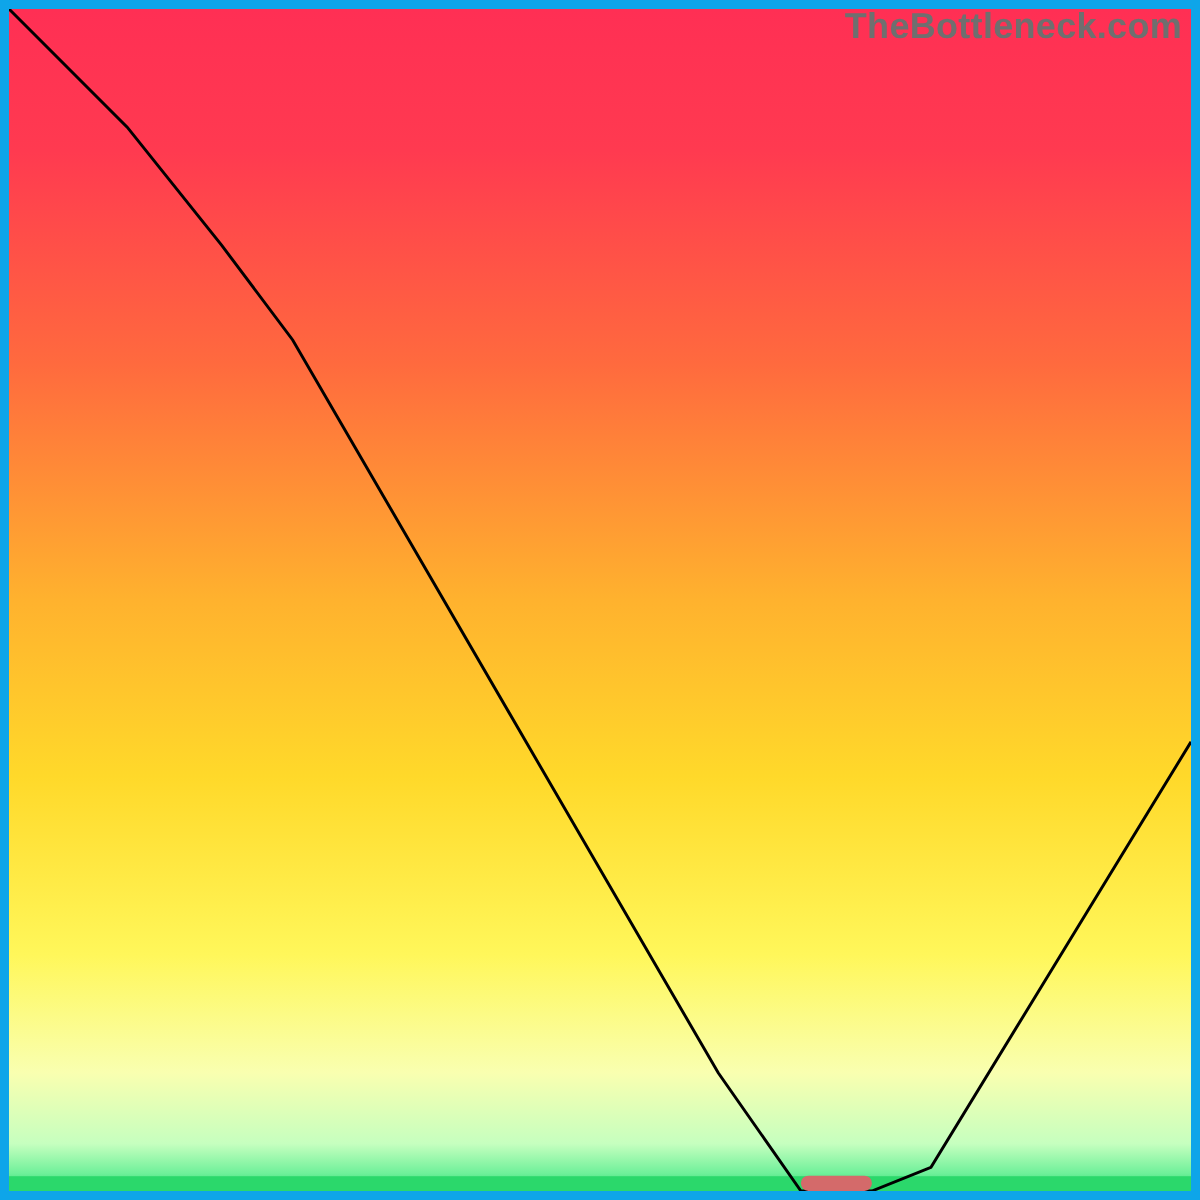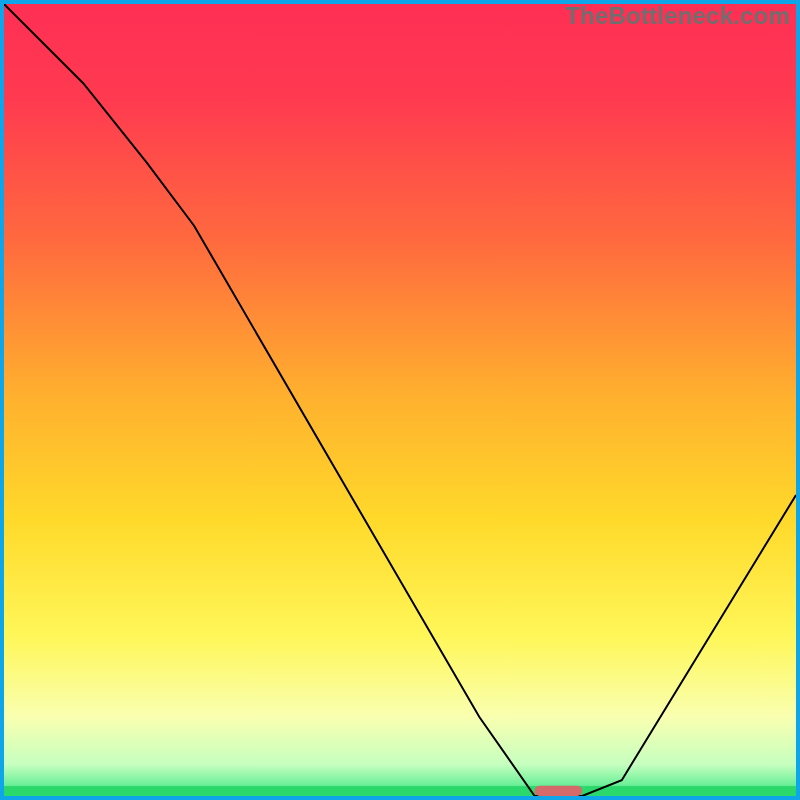--- a/index.html
+++ b/index.html
@@ -9,21 +9,21 @@
     height: 800px;
     background: #ffffff;
     overflow: hidden;
     font-family: Arial, Helvetica, sans-serif;
   }
   .frame {
     position: relative;
     width: 800px;
     height: 800px;
     box-sizing: border-box;
-    border: 4px solid #0ea5e9;
+    border: 6px solid #0ea5e9;
   }
   .watermark {
     position: absolute;
     top: -2px;
     right: 6px;
     font-size: 24px;
     font-weight: 600;
     color: #6f6f6f;
     letter-spacing: 0.2px;
     user-select: none;

